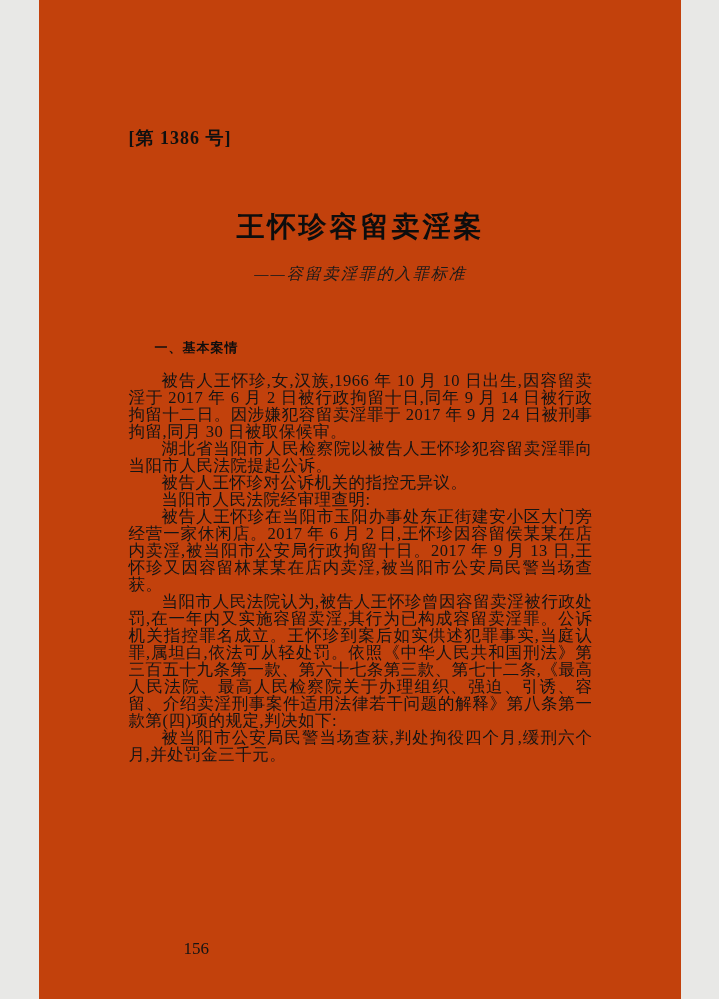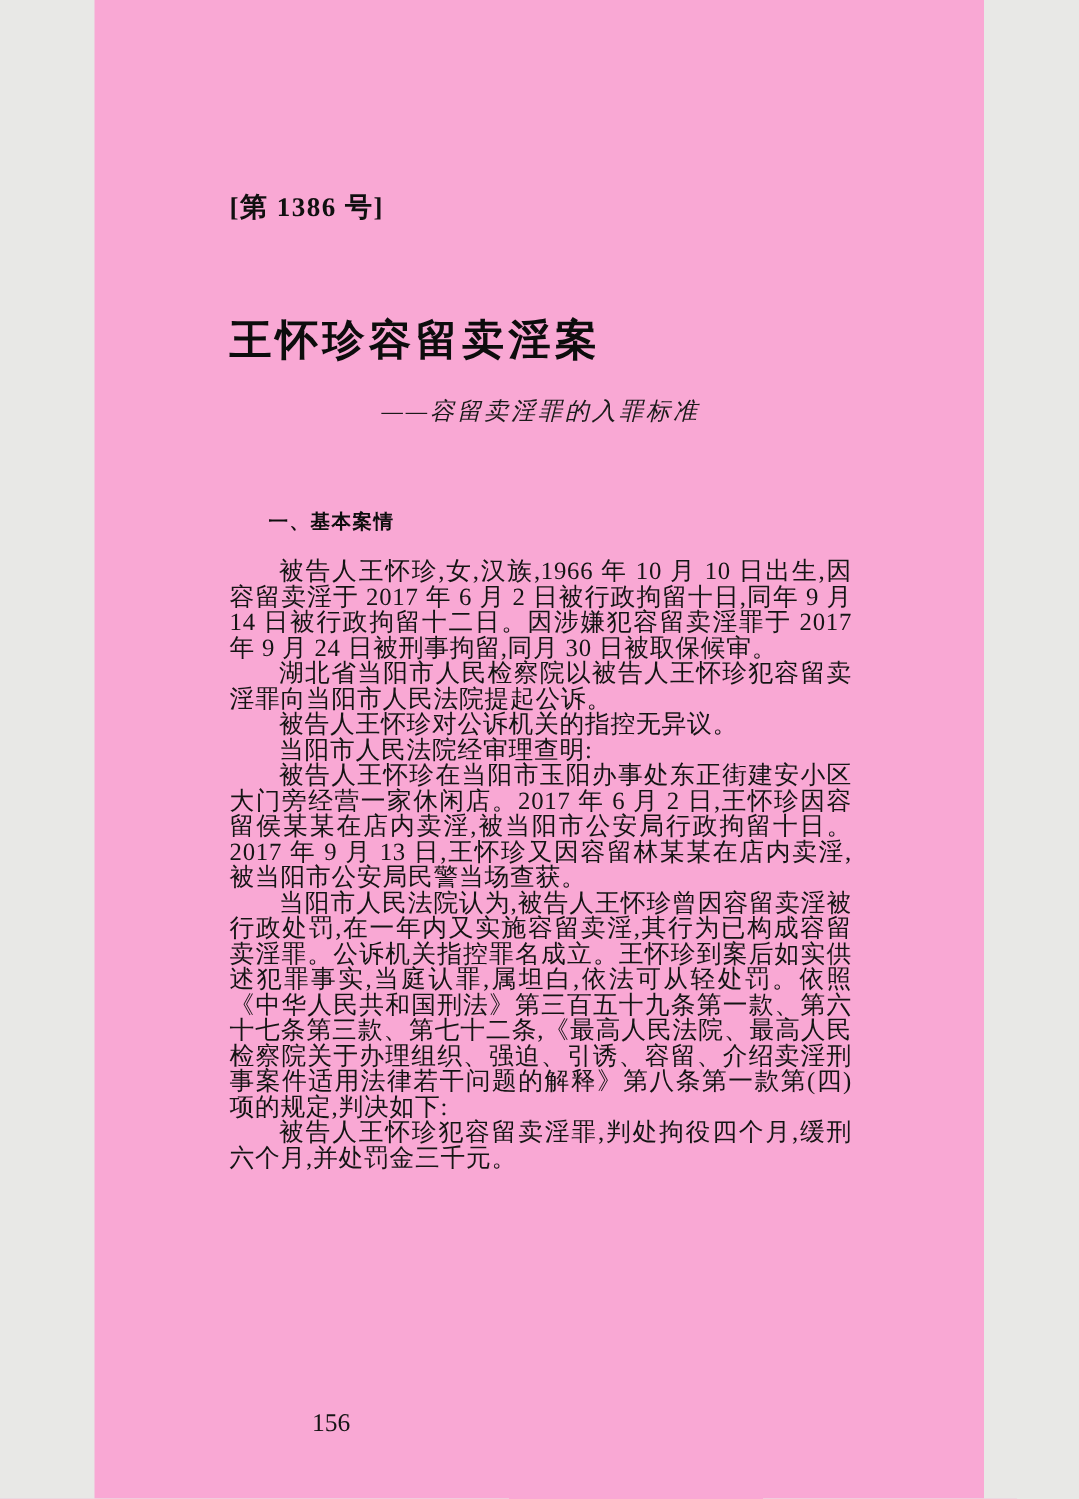--- a/index.html
+++ b/index.html
@@ -2,38 +2,39 @@
 <html lang="zh"><head>
 <meta charset="utf-8">
 <style>
   html, body {
     margin: 0;
     padding: 0;
     background: #e8e8e6;
   }
   .page {
     position: relative;
-    width: 593px;
+    width: 642px;
     height: 999px;
     margin: 0 auto;
-    background: #f9a8d4;
+    background: #c2410c;
     color: #141414;
     box-sizing: border-box;
     padding: 126px 88px 0 90px;
     font-family: "Liberation Serif", "DejaVu Serif", serif;
     overflow: hidden;
   }
   .case-number {
     font-size: 18px;
     font-weight: bold;
     letter-spacing: 1px;
     color: #101010;
   }
   .doc-title {
     margin-top: 58px;
+    text-align: center;
     font-size: 28px;
     font-weight: bold;
     letter-spacing: 3px;
     color: #0d0d0d;
   }
   .doc-subtitle {
     margin-top: 18px;
     text-align: center;
     font-size: 16px;
     letter-spacing: 2px;
@@ -83,18 +84,18 @@
 
   <div class="section-heading">一、基本案情</div>
 
   <div class="body-text">
     <p>被告人王怀珍,女,汉族,1966 年 10 月 10 日出生,因容留卖淫于 2017 年 6 月 2 日被行政拘留十日,同年 9 月 14 日被行政拘留十二日。因涉嫌犯容留卖淫罪于 2017 年 9 月 24 日被刑事拘留,同月 30 日被取保候审。</p>
     <p>湖北省当阳市人民检察院以被告人王怀珍犯容留卖淫罪向当阳市人民法院提起公诉。</p>
     <p>被告人王怀珍对公诉机关的指控无异议。</p>
     <p>当阳市人民法院经审理查明:</p>
     <p>被告人王怀珍在当阳市玉阳办事处东正街建安小区大门旁经营一家休闲店。2017 年 6 月 2 日,王怀珍因容留侯某某在店内卖淫,被当阳市公安局行政拘留十日。2017 年 9 月 13 日,王怀珍又因容留林某某在店内卖淫,被当阳市公安局民警当场查获。</p>
     <p>当阳市人民法院认为,被告人王怀珍曾因容留卖淫被行政处罚,在一年内又实施容留卖淫,其行为已构成容留卖淫罪。公诉机关指控罪名成立。王怀珍到案后如实供述犯罪事实,当庭认罪,属坦白,依法可从轻处罚。依照《中华人民共和国刑法》第三百五十九条第一款、第六十七条第三款、第七十二条,《最高人民法院、最高人民检察院关于办理组织、强迫、引诱、容留、介绍卖淫刑事案件适用法律若干问题的解释》第八条第一款第(四)项的规定,判决如下:</p>
-    <p>被告人王怀珍犯容留卖淫罪,判处拘役四个月,缓刑六个月,并处罚金三千元。</p>
+    <p>被当阳市公安局民警当场查获,判处拘役四个月,缓刑六个月,并处罚金三千元。</p>
   </div>
 
   <div class="page-number">156</div>
 
 </div>
 
 </body></html>

